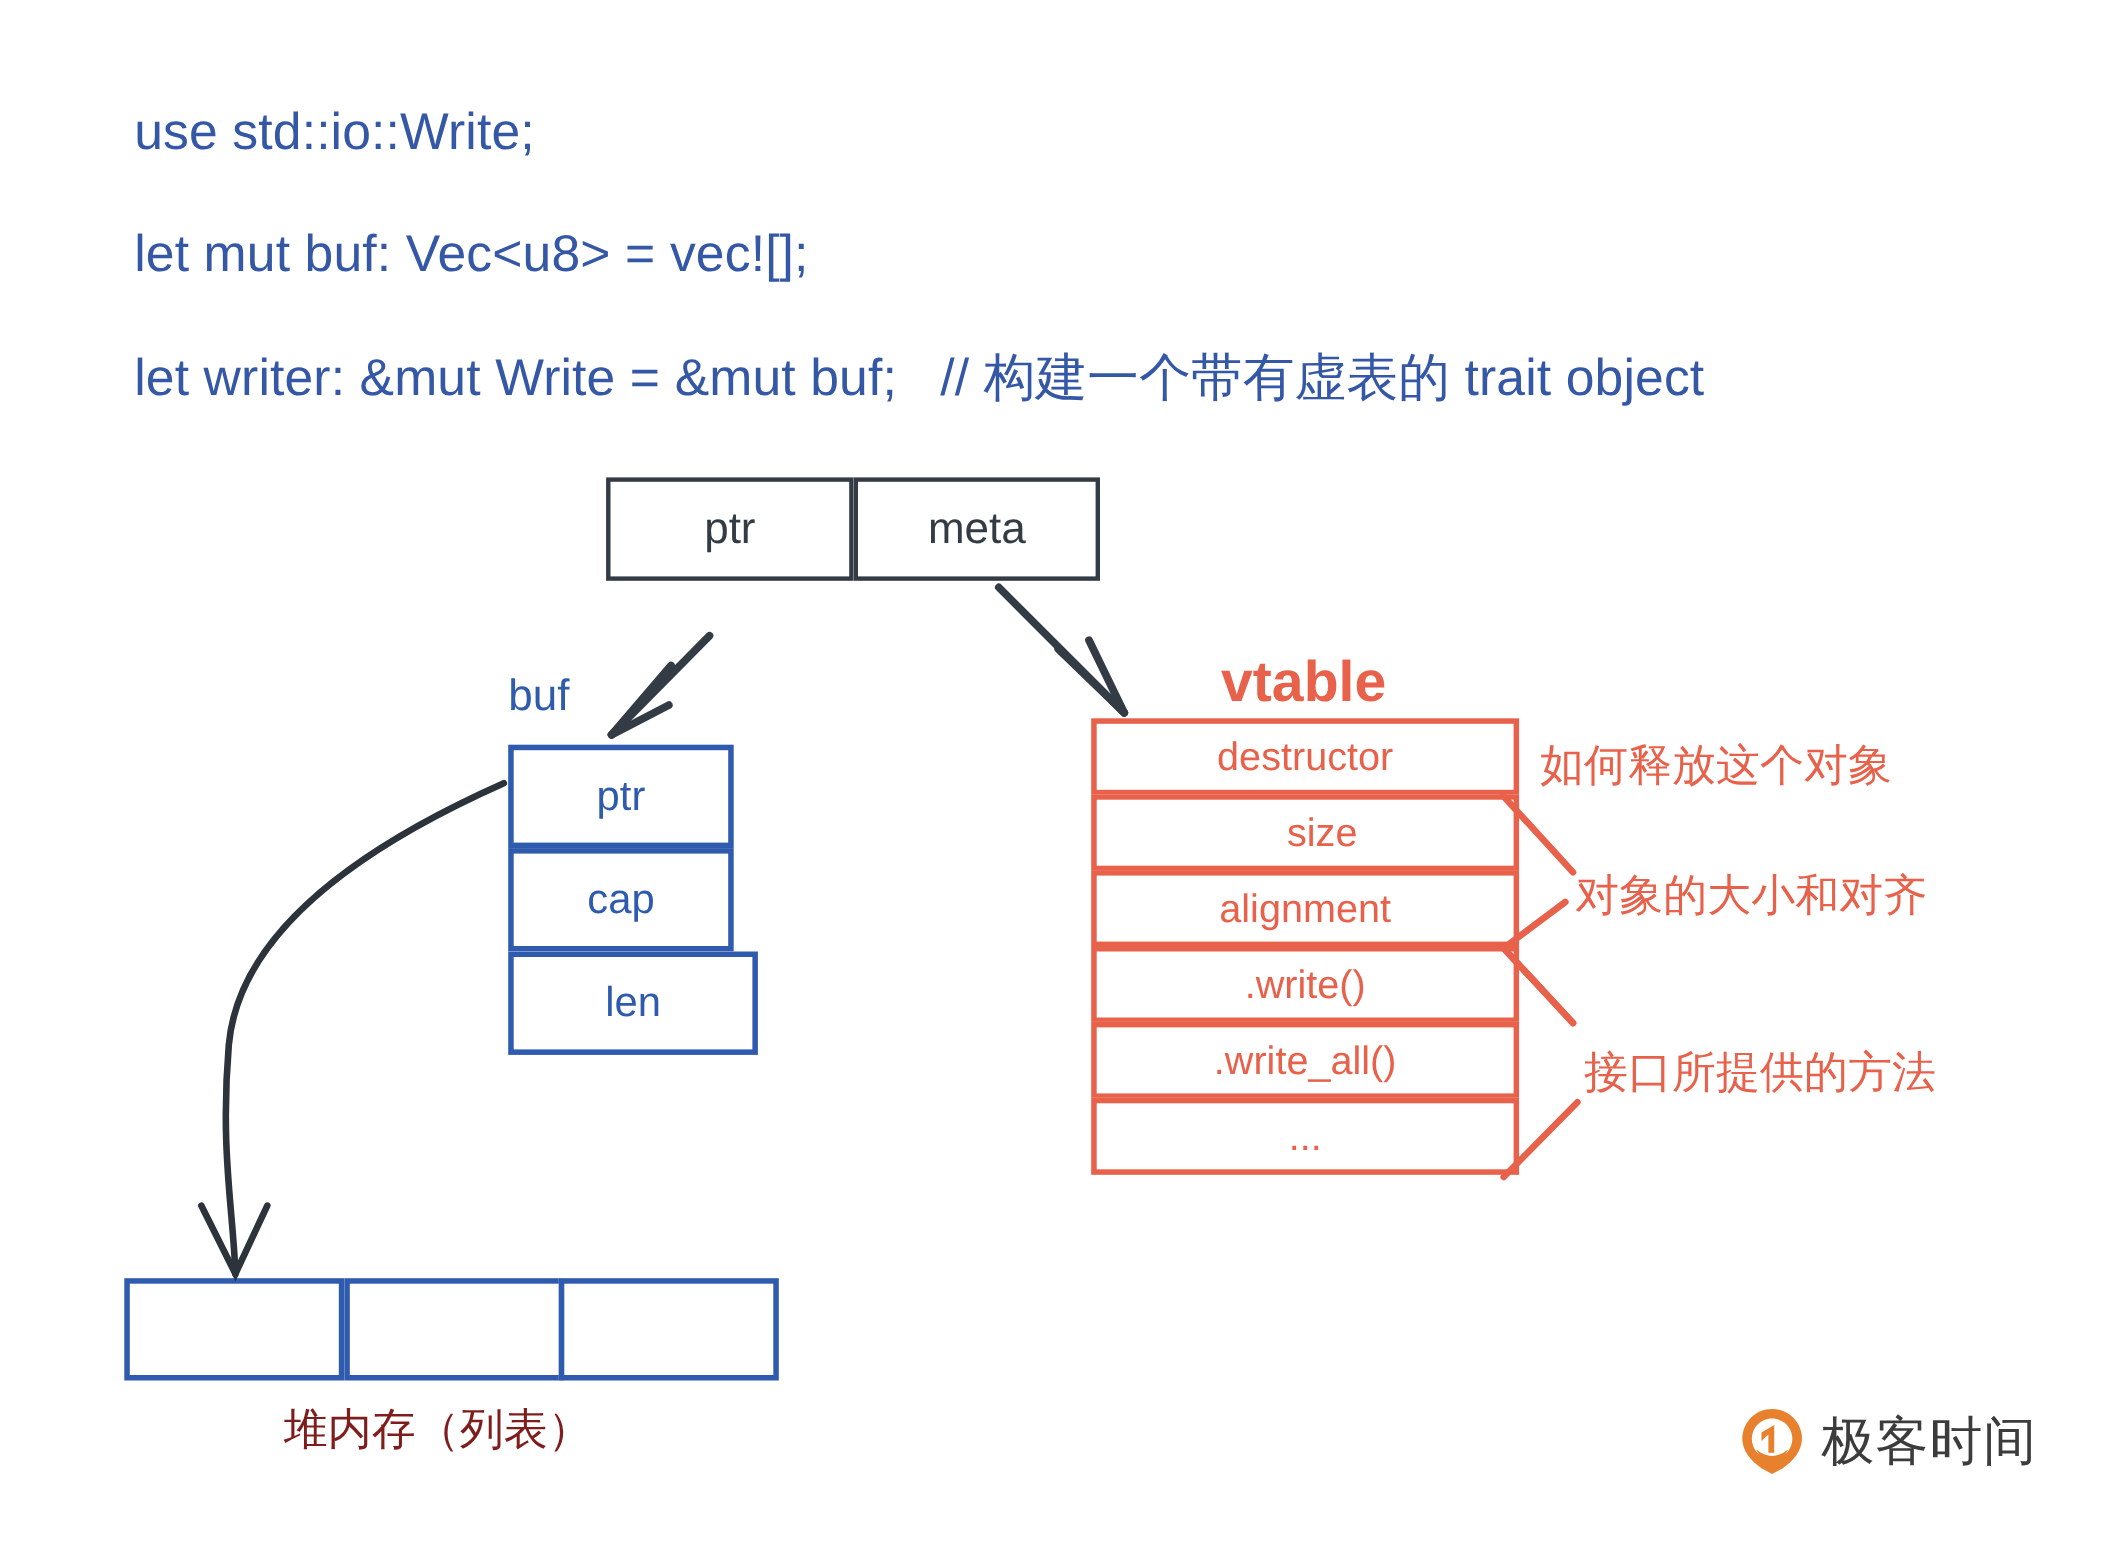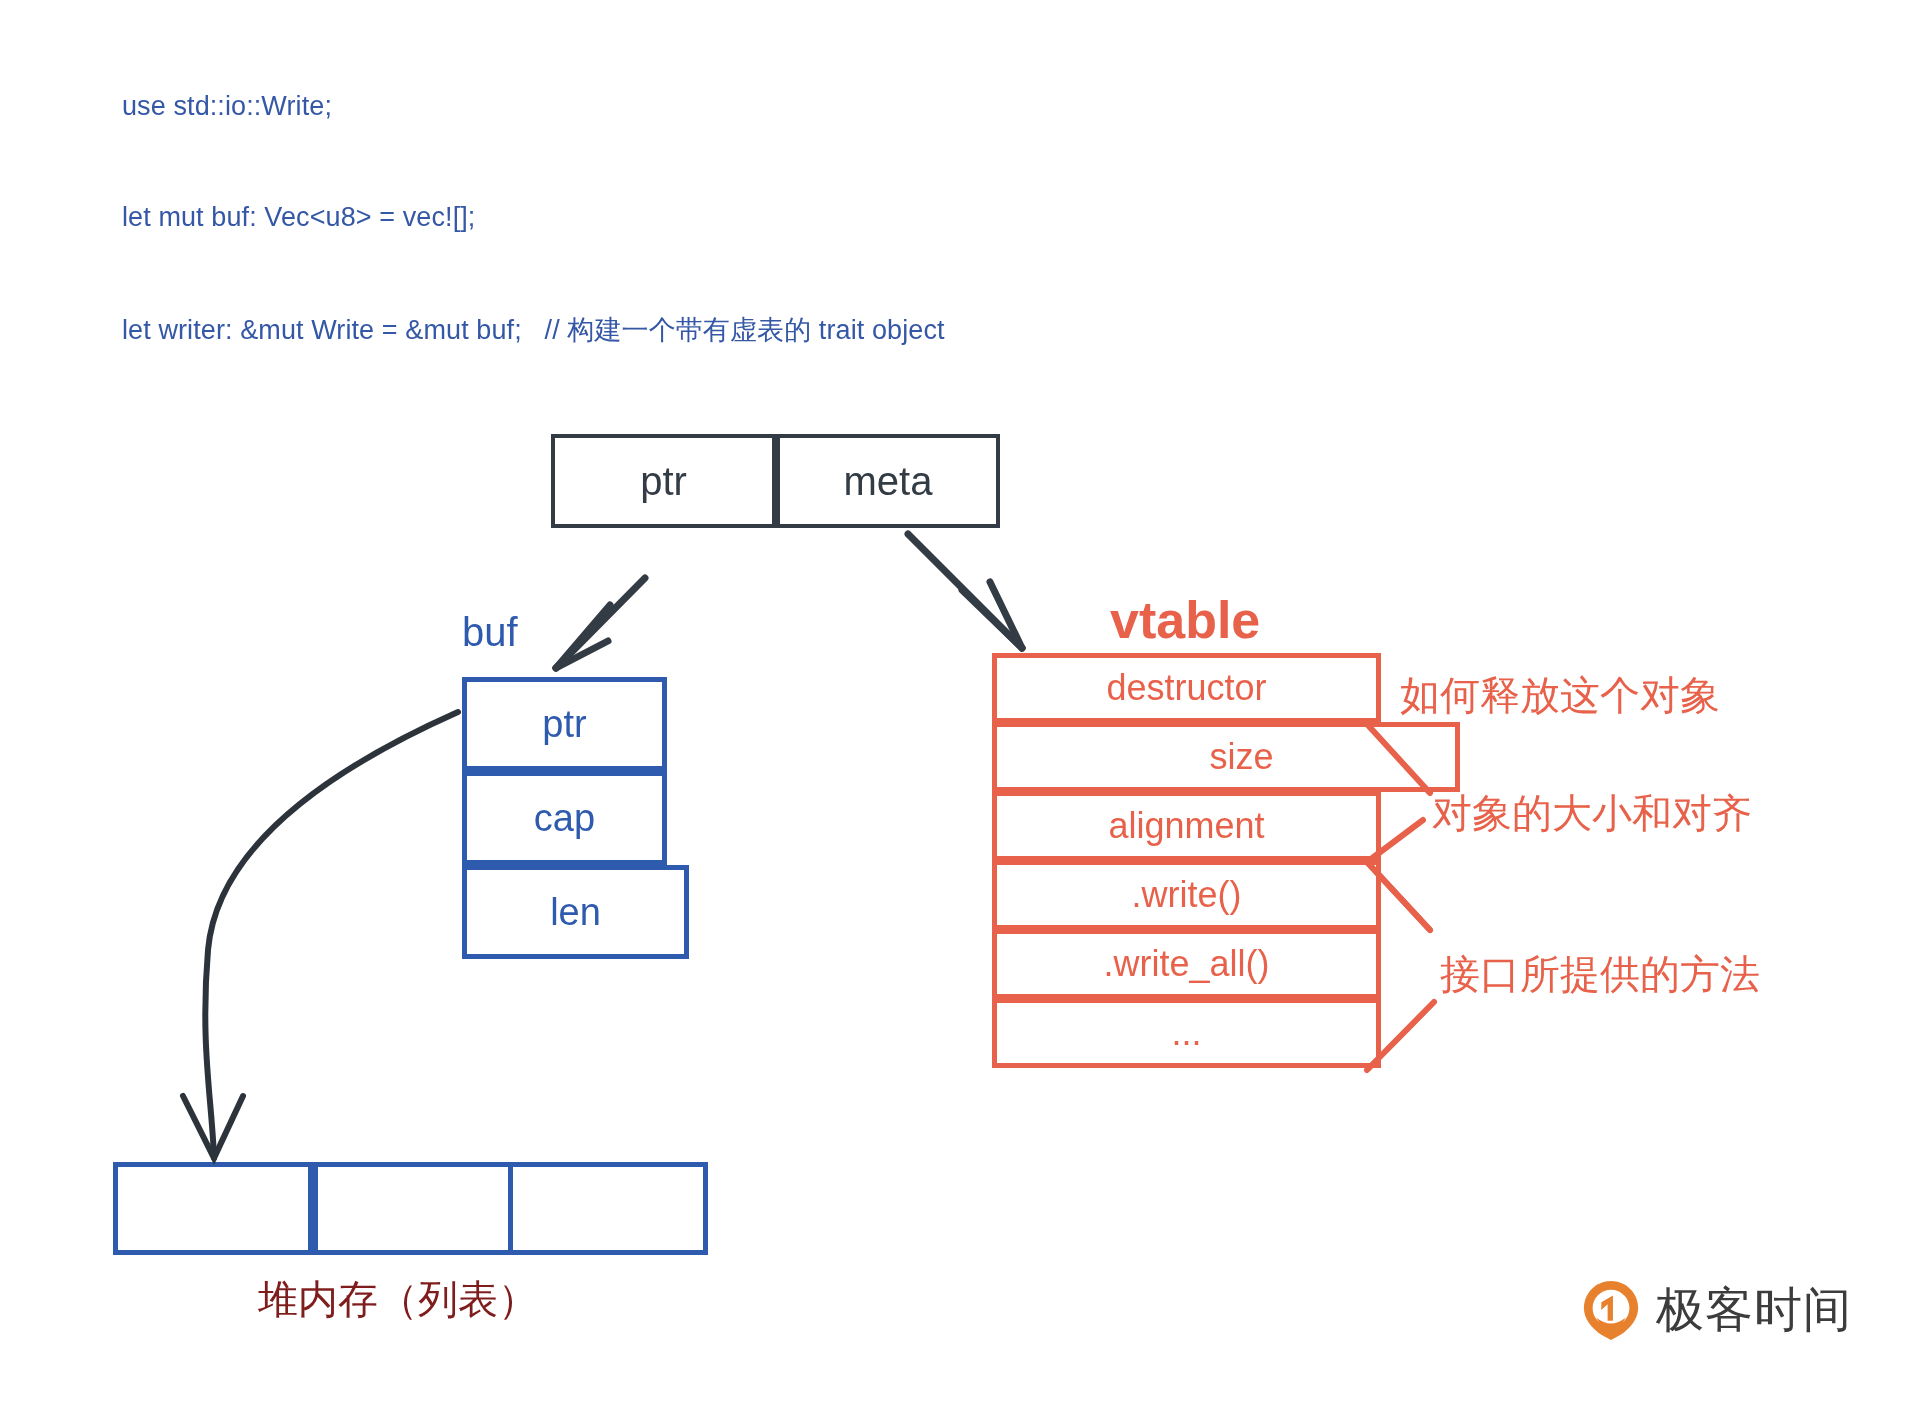--- a/index.html
+++ b/index.html
@@ -16,21 +16,21 @@
     width: 1920px;
     height: 1409px;
     background: #ffffff;
     overflow: hidden;
   }
 
   
   .code-line {
     position: absolute;
     color: #3457A6;
-    font-size: 27px;
+    font-size: 47px;
     font-weight: 400;
     white-space: pre;
     letter-spacing: 0.1px;
   }
   .code-line-1 { left: 122px; top: 91px; }
   .code-line-2 { left: 122px; top: 202px; }
   .code-line-3 { left: 122px; top: 312px; }
   .code-cn {
     font-family: "Liberation Sans", "DejaVu Sans", sans-serif;
   }
@@ -152,21 +152,21 @@
 
   <div class="label label-buf">buf</div>
 
   <div class="cell buf-cell" style="left:462px; top:677px; width:205px; height:94px;">ptr</div>
   <div class="cell buf-cell" style="left:462px; top:771px; width:205px; height:94px;">cap</div>
   <div class="cell buf-cell" style="left:462px; top:865px; width:227px; height:94px;">len</div>
 
   <div class="label label-vtable">vtable</div>
 
   <div class="cell vt-cell" style="left:980px; top:653px; width:389px; height:70px;">destructor</div>
-  <div class="cell vt-cell" style="left:980px; top:722px; width:468px; height:70px;padding-left:31px;">size</div>
+  <div class="cell vt-cell" style="left:980px; top:722px; width:389px; height:70px;padding-left:31px;">size</div>
   <div class="cell vt-cell" style="left:980px; top:791px; width:389px; height:70px;">alignment</div>
   <div class="cell vt-cell" style="left:980px; top:860px; width:389px; height:70px;">.write()</div>
   <div class="cell vt-cell" style="left:980px; top:929px; width:389px; height:70px;">.write_all()</div>
   <div class="cell vt-cell" style="left:980px; top:998px; width:389px; height:70px;">...</div>
 
   <div class="anno anno-1">如何释放这个对象</div>
   <div class="anno anno-3">接口所提供的方法</div>
   <div class="anno anno-2">对象的大小和对齐</div>
 
   <div class="box heap-cell" style="left:113px; top:1162px; width:200px; height:93px;"></div>

